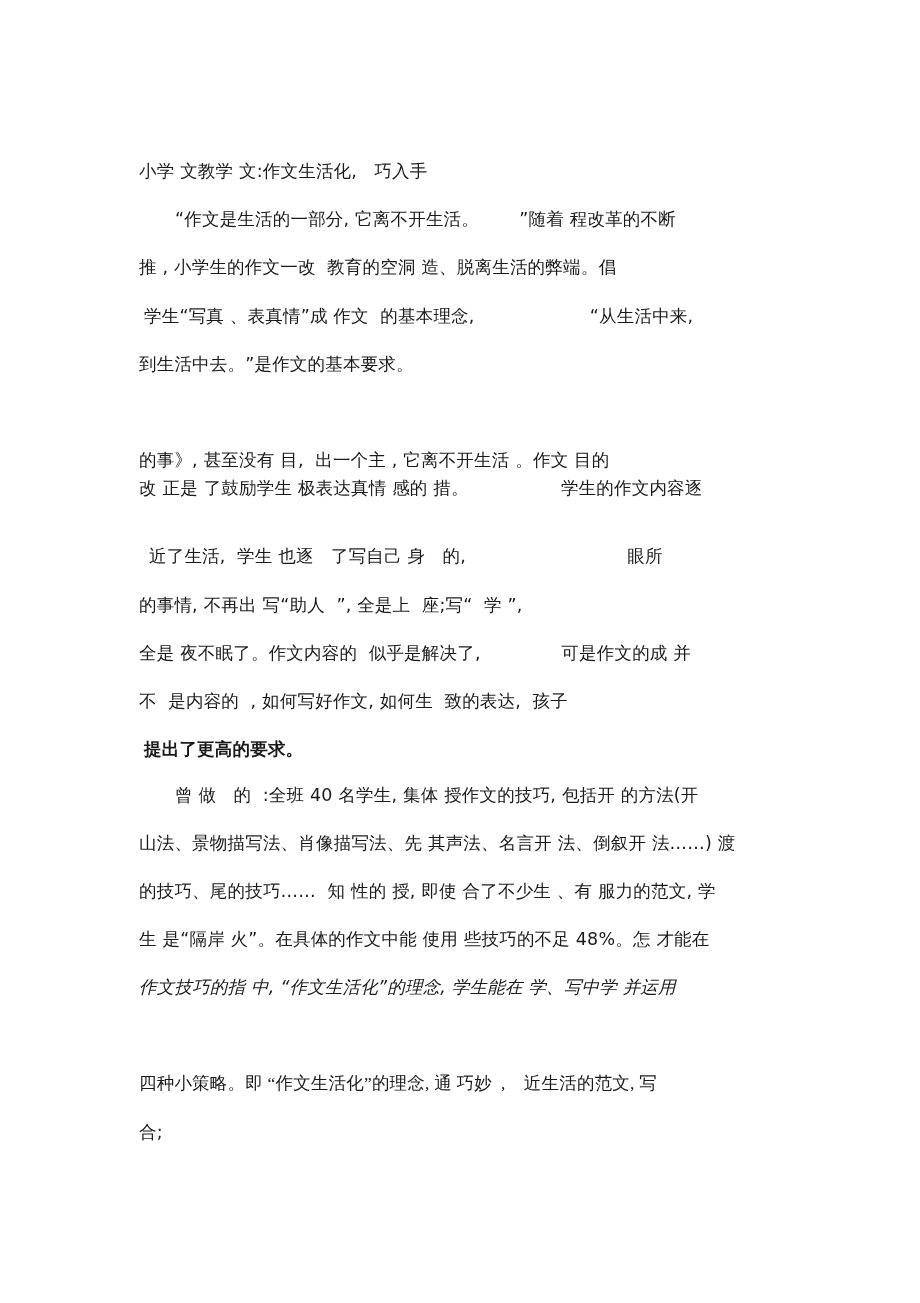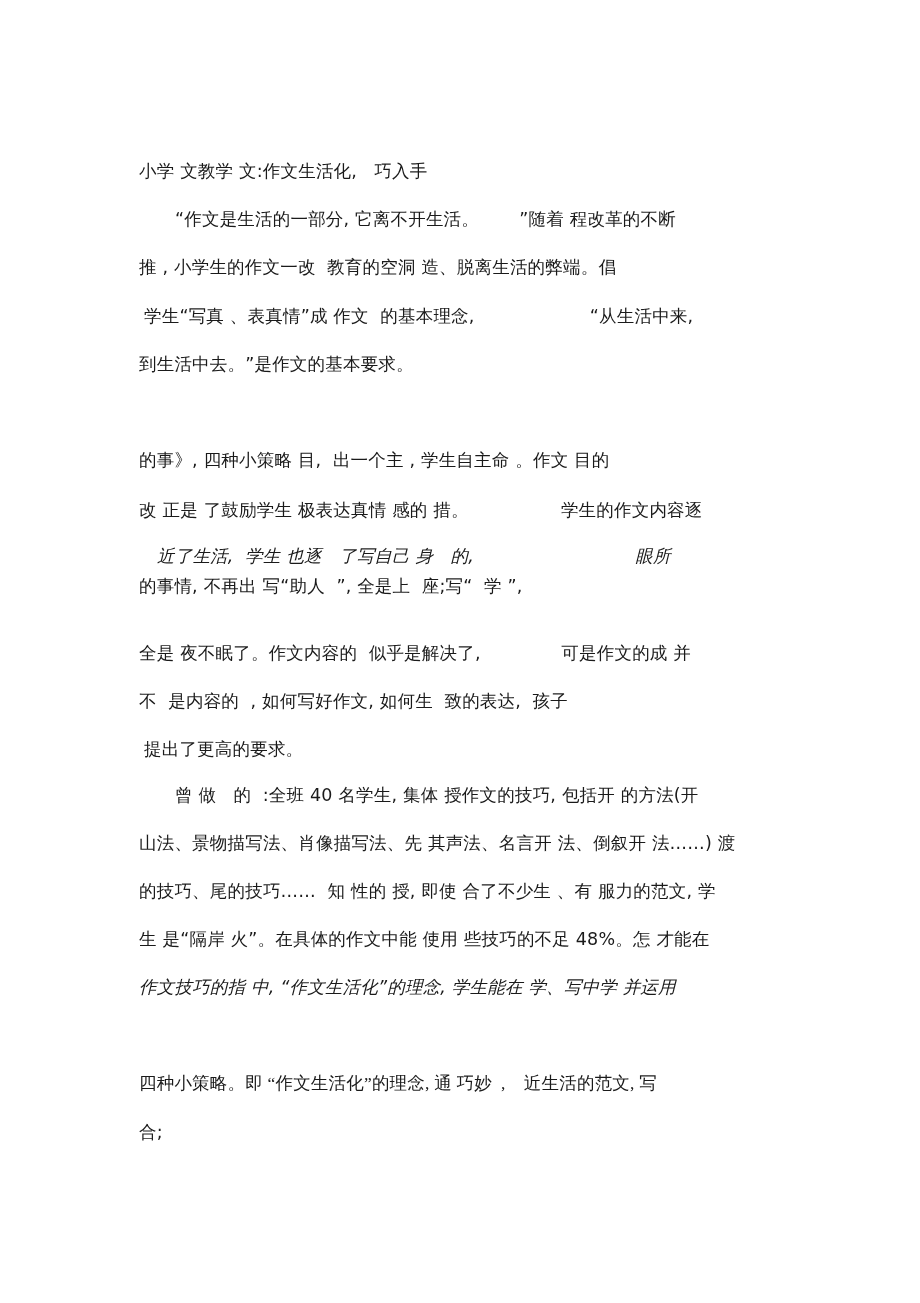--- a/index.html
+++ b/index.html
@@ -11,27 +11,27 @@
 </style>
 </head>
 <body>
 
 <div class="page">
   <div class="line" style="top:126px;left:139px;">小学 文教学 文:作文生活化,   巧入手</div>
   <div class="line" style="top:174px;left:175px;">“作文是生活的一部分, 它离不开生活。       ”随着 程改革的不断</div>
   <div class="line" style="top:222px;left:139px;">推 , 小学生的作文一改  教育的空洞 造、脱离生活的弊端。倡</div>
   <div class="line" style="top:271px;left:144px;">学生“写真 、表真情”成 作文  的基本理念,                    “从生活中来,</div>
   <div class="line" style="top:319px;left:139px;">到生活中去。”是作文的基本要求。</div>
-  <div class="line" style="top:415px;left:139px;">的事》, 四种小策略 目,  出一个主 , 学生自主命 。作文 目的</div>
-  <div class="line" style="top:465px;left:139px;">改 正是 了鼓励学生 极表达真情 感的 措。                学生的作文内容逐</div>
-  <div class="line" style="top:511px;left:157px;font-style:italic;">近了生活,  学生 也逐   了写自己 身   的,                            眼所</div>
-  <div class="line" style="top:541px;left:139px;">的事情, 不再出 写“助人  ”, 全是上  座;写“  学 ”,</div>
+  <div class="line" style="top:415px;left:139px;">的事》, 甚至没有 目,  出一个主 , 它离不开生活 。作文 目的</div>
+  <div class="line" style="top:443px;left:139px;">改 正是 了鼓励学生 极表达真情 感的 措。                学生的作文内容逐</div>
+  <div class="line" style="top:511px;left:149px;">近了生活,  学生 也逐   了写自己 身   的,                            眼所</div>
+  <div class="line" style="top:560px;left:139px;">的事情, 不再出 写“助人  ”, 全是上  座;写“  学 ”,</div>
   <div class="line" style="top:608px;left:139px;">全是 夜不眠了。作文内容的  似乎是解决了,              可是作文的成 并</div>
   <div class="line" style="top:656px;left:139px;">不  是内容的  , 如何写好作文, 如何生  致的表达,  孩子</div>
-  <div class="line" style="top:704px;left:144px;">提出了更高的要求。</div>
+  <div class="line" style="top:704px;left:144px;font-weight:bold;">提出了更高的要求。</div>
   <div class="line" style="top:750px;left:175px;">曾 做   的  :全班 40 名学生, 集体 授作文的技巧, 包括开 的方法(开</div>
   <div class="line" style="top:798px;left:139px;">山法、景物描写法、肖像描写法、先 其声法、名言开 法、倒叙开 法……) 渡</div>
   <div class="line" style="top:846px;left:139px;">的技巧、尾的技巧……  知 性的 授, 即使 合了不少生 、有 服力的范文, 学</div>
   <div class="line" style="top:894px;left:139px;">生 是“隔岸 火”。在具体的作文中能 使用 些技巧的不足 48%。怎 才能在</div>
   <div class="line" style="top:942px;left:139px;font-style:italic;">作文技巧的指 中, “作文生活化”的理念, 学生能在 学、写中学 并运用</div>
   <div class="line" style="top:1038px;left:139px;font-family:Liberation Serif, serif;">四种小策略。即 “作文生活化”的理念, 通 巧妙  ,    近生活的范文, 写</div>
   <div class="line" style="top:1087px;left:139px;">合;</div>
 </div>
 
 </body></html>

